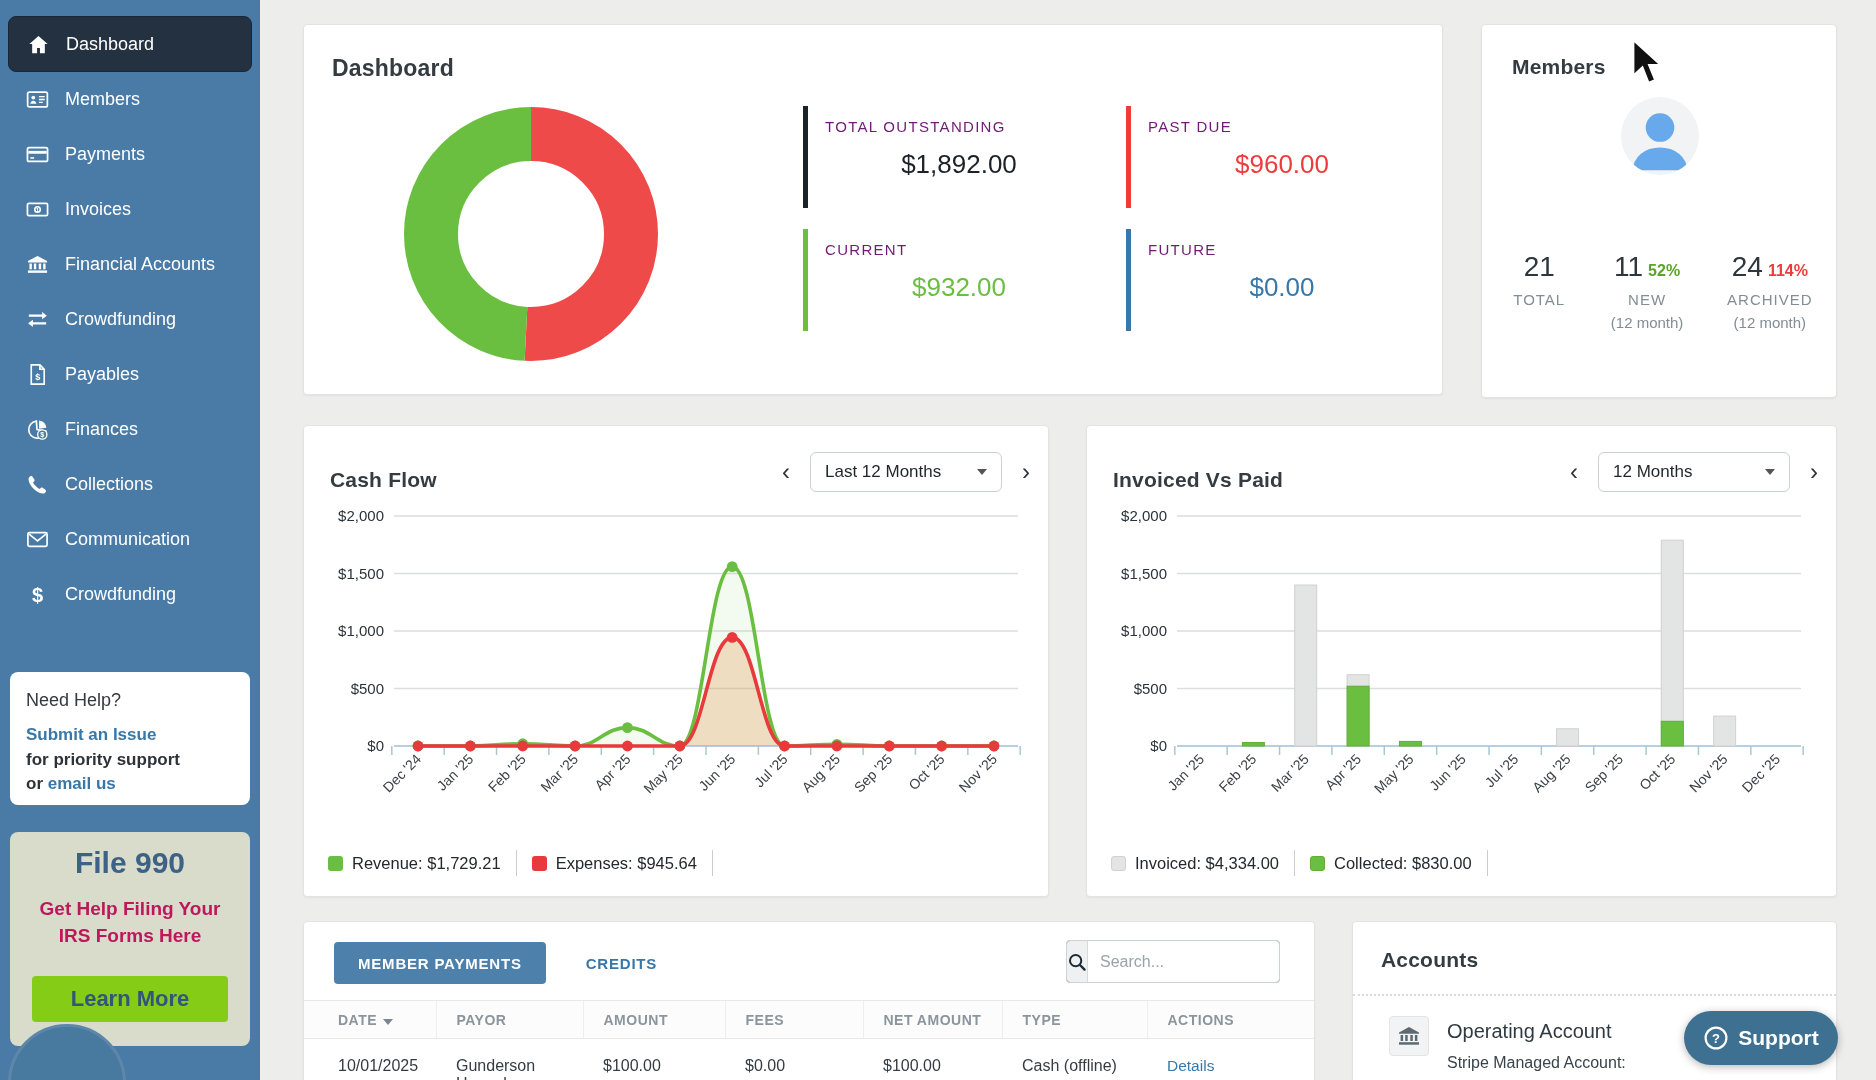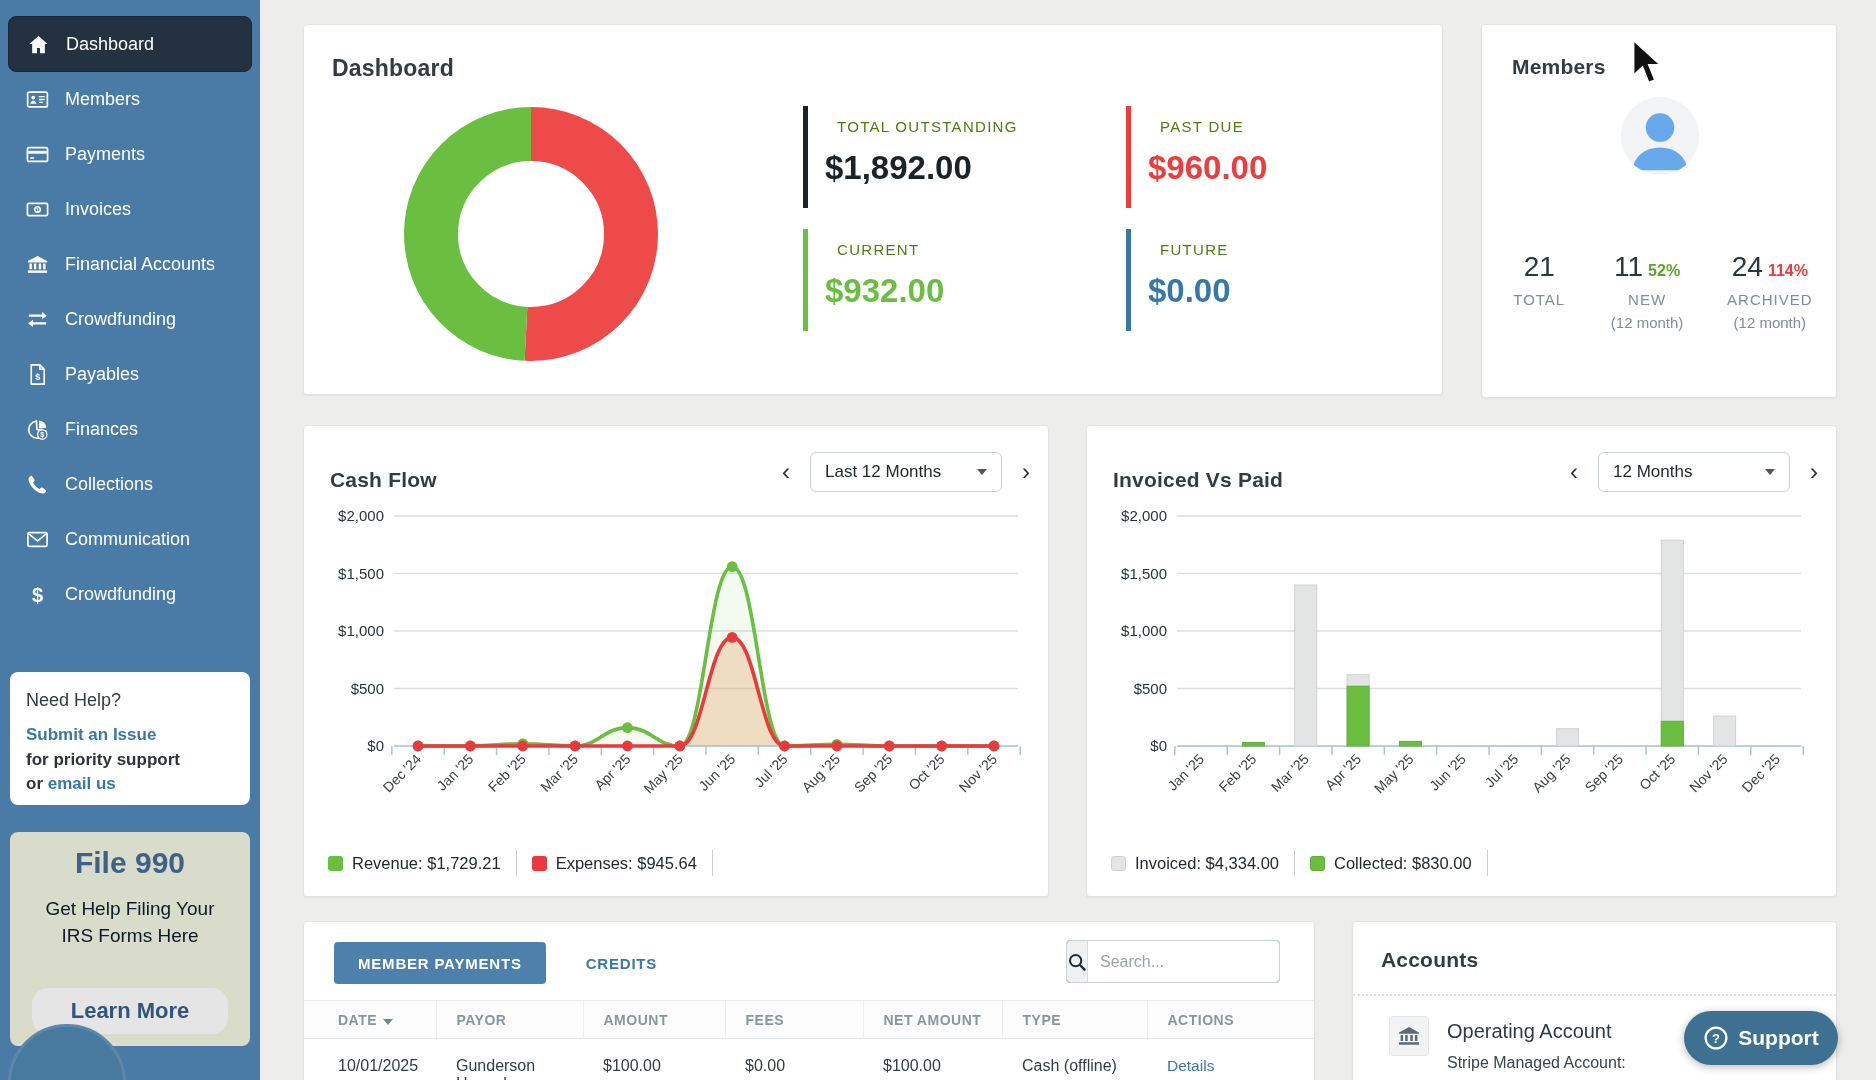--- a/index.html
+++ b/index.html
@@ -13,40 +13,40 @@
   .nav-item .ico { width:23px; height:23px; flex:0 0 23px; display:flex; align-items:center; justify-content:center; }
   .nav-item .ico svg { width:23px; height:23px; }
   .nav-item.active { background:#233140; border:1px solid #1a2633; border-radius:8px; margin:0 8px; padding-left:18px; height:56px; }
   .side-card { position:absolute; left:10px; right:10px; background:#fff; border-radius:8px; padding:18px 16px; }
   .help-card { top:672px; height:133px; }
   .help-title { font-size:18px; color:#33393e; margin-bottom:12px; }
   .help-line { font-size:17px; font-weight:bold; color:#2d3338; line-height:1.45; }
   .blue-link { color:#3878a8; font-weight:bold; text-decoration:none; cursor:pointer; }
   .file990 { top:832px; height:214px; background:#d9dcca; text-align:center; padding-top:14px; }
   .file990-title { font-size:30px; font-weight:bold; color:#3d6285; margin-bottom:16px; }
-  .file990-sub { font-size:19px; font-weight:normal; color:#0f172a; line-height:1.4; padding:0 6px; }
-  .learn-btn { position:absolute; left:22px; right:22px; bottom:12px; height:46px; background:#e5e5e5; border:none; border-radius:16px; font-family:inherit; font-size:22px; font-weight:bold; color:#31567a; cursor:pointer; }
+  .file990-sub { font-size:19px; font-weight:bold; color:#be185d; line-height:1.4; padding:0 6px; }
+  .learn-btn { position:absolute; left:22px; right:22px; bottom:24px; height:46px; background:#84cc16; border:none; border-radius:4px; font-family:inherit; font-size:22px; font-weight:bold; color:#31567a; cursor:pointer; }
   .side-bubble { position:absolute; left:8px; bottom:-62px; width:118px; height:118px; border-radius:50%; border:3px solid #5d87aa; background:#48799f; }
 
   
   .card { position:absolute; background:#fff; border:1px solid #e2e3e2; border-radius:4px; box-shadow:0 1px 2px rgba(0,0,0,.05); }
   .card-title { font-size:21px; font-weight:bold; color:#343c42; letter-spacing:.2px; }
 
   .dash-card   { left:303px;  top:24px;  width:1140px; height:371px; }
   .members-card{ left:1481px; top:24px;  width:356px;  height:374px; }
   .cash-card   { left:303px;  top:425px; width:746px;  height:472px; }
   .inv-card    { left:1086px; top:425px; width:751px;  height:472px; }
   .pay-card    { left:303px;  top:921px; width:1012px; height:230px; }
   .acct-card   { left:1352px; top:921px; width:485px;  height:230px; }
 
   .dash-card .card-title { position:absolute; left:28px; top:30px; font-size:23px; }
   .donut-box { position:absolute; left:92px; top:74px; width:270px; height:270px; }
   .stat { position:absolute; width:290px; height:102px; border-left:5px solid #000; padding:12px 0 0 17px; }
-  .stat-label { font-size:15px; letter-spacing:1.3px; color:#4d7c0f; margin-bottom:14px;margin-left:12px; }
-  .stat-value { font-size:33px; font-weight:bold; }
+  .stat-label { font-size:15px; letter-spacing:1.3px; color:#701a75; margin-bottom:14px; }
+  .stat-value { font-size:26px; font-weight:normal;text-align:center; }
 
   .members-card .card-title { position:absolute; left:30px; top:30px; }
   .avatar { position:absolute; left:139px; top:72px; width:78px; height:78px; border-radius:50%; background:#f1f3f4; overflow:hidden; }
   .m-stats { position:absolute; left:10px; right:4px; top:226px; display:flex; }
   .m-col { text-align:center; }
   .m-num { font-size:28px; color:#2d363c; }
   .m-pct { font-size:16px; font-weight:bold; margin-left:5px; }
   .m-label { font-size:15px; color:#828d94; letter-spacing:1px; margin-top:8px; }
   .m-sub { font-size:15px; color:#828d94; margin-top:6px; }
 

